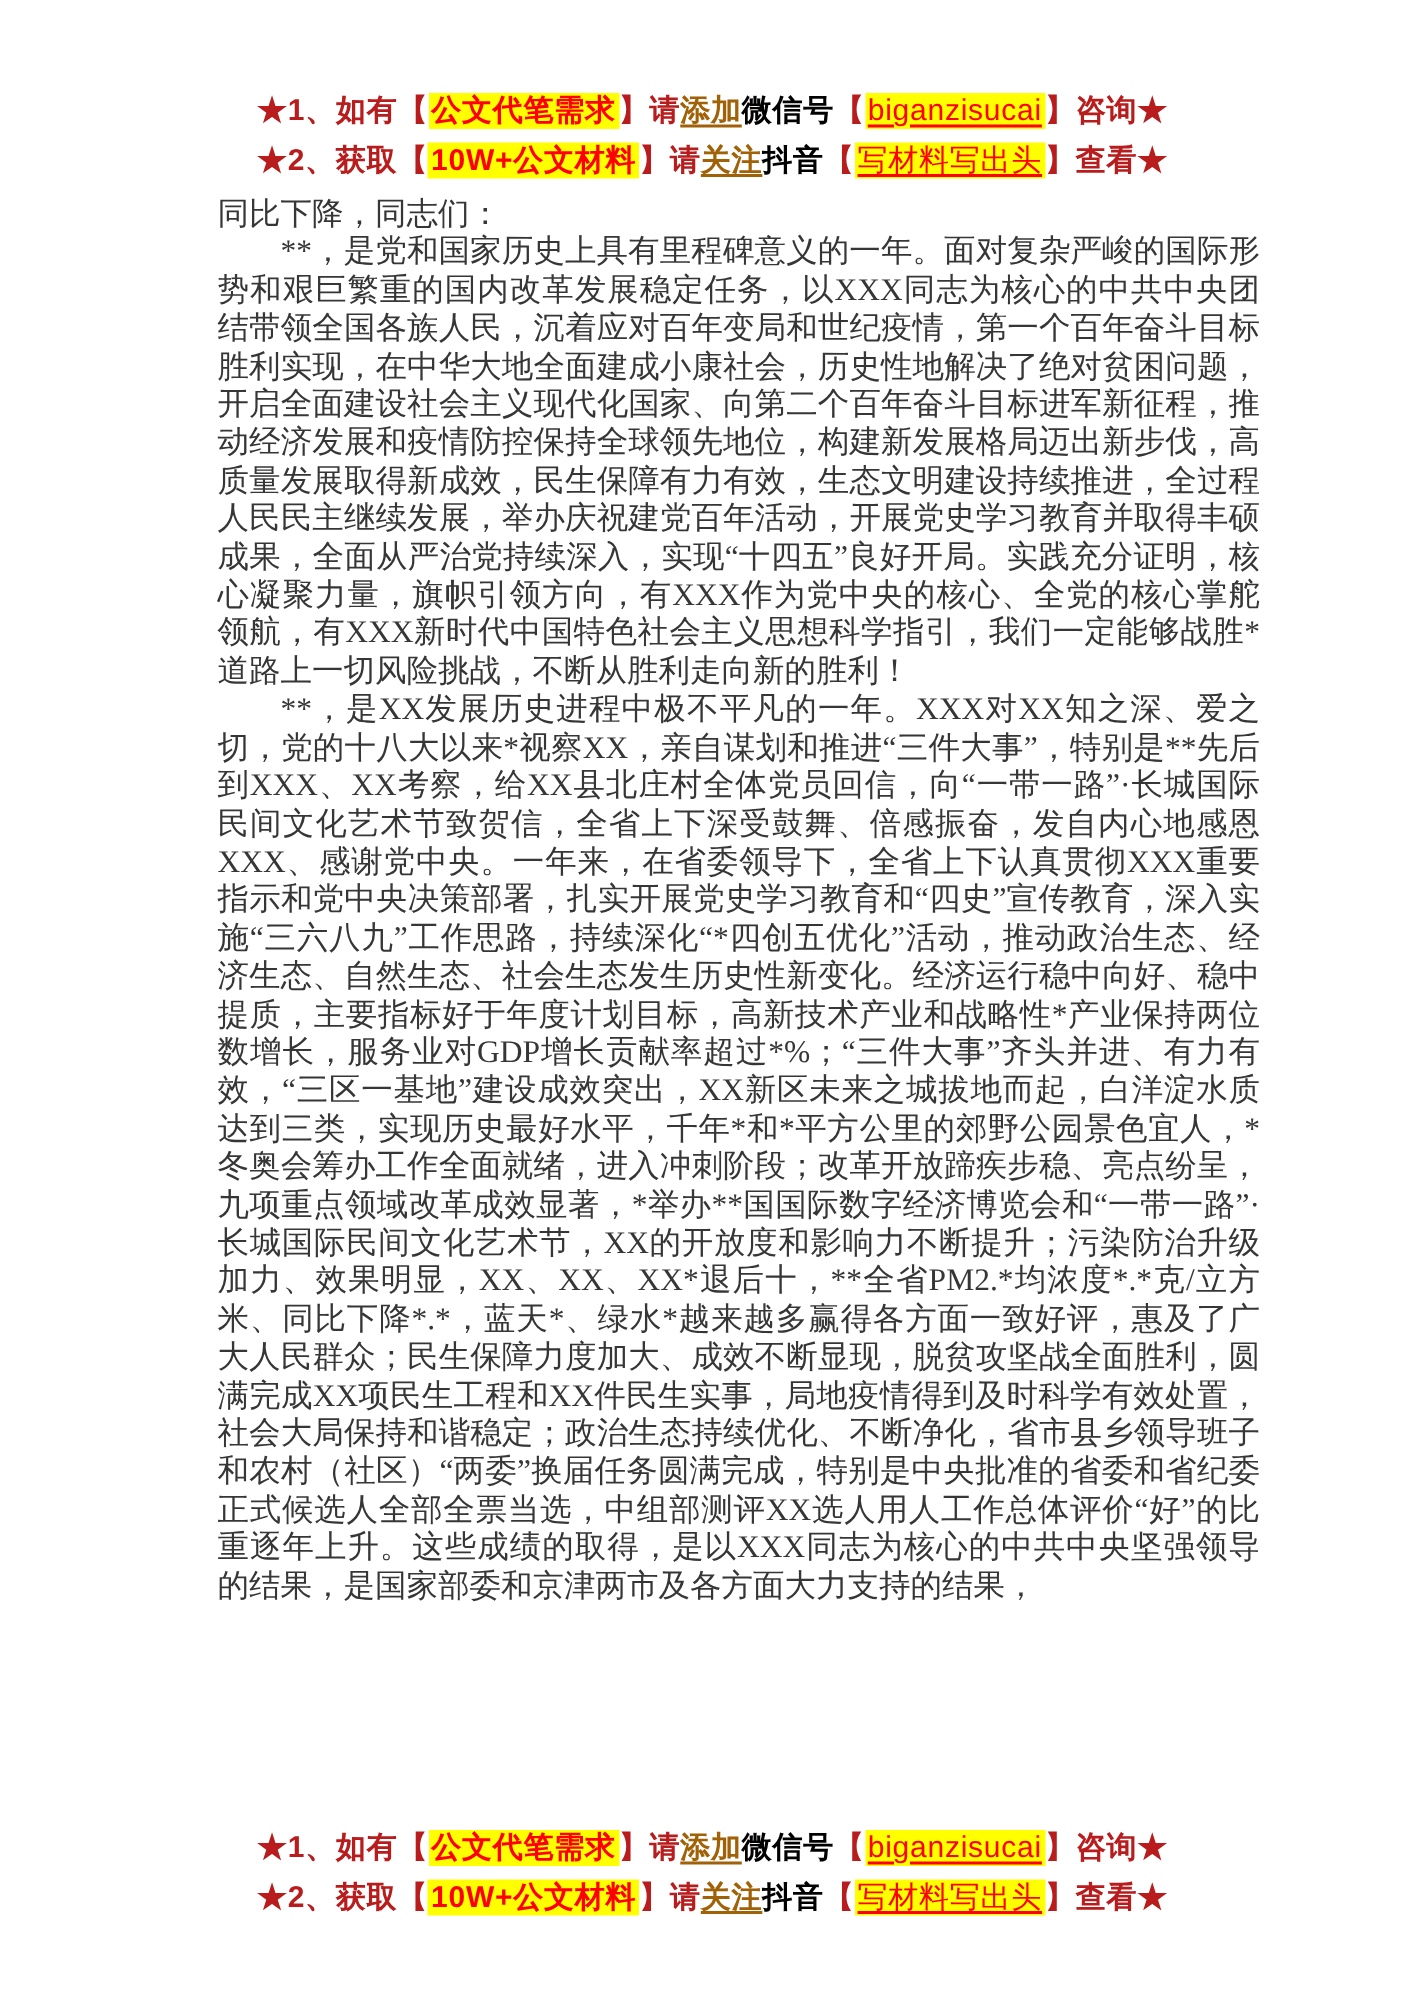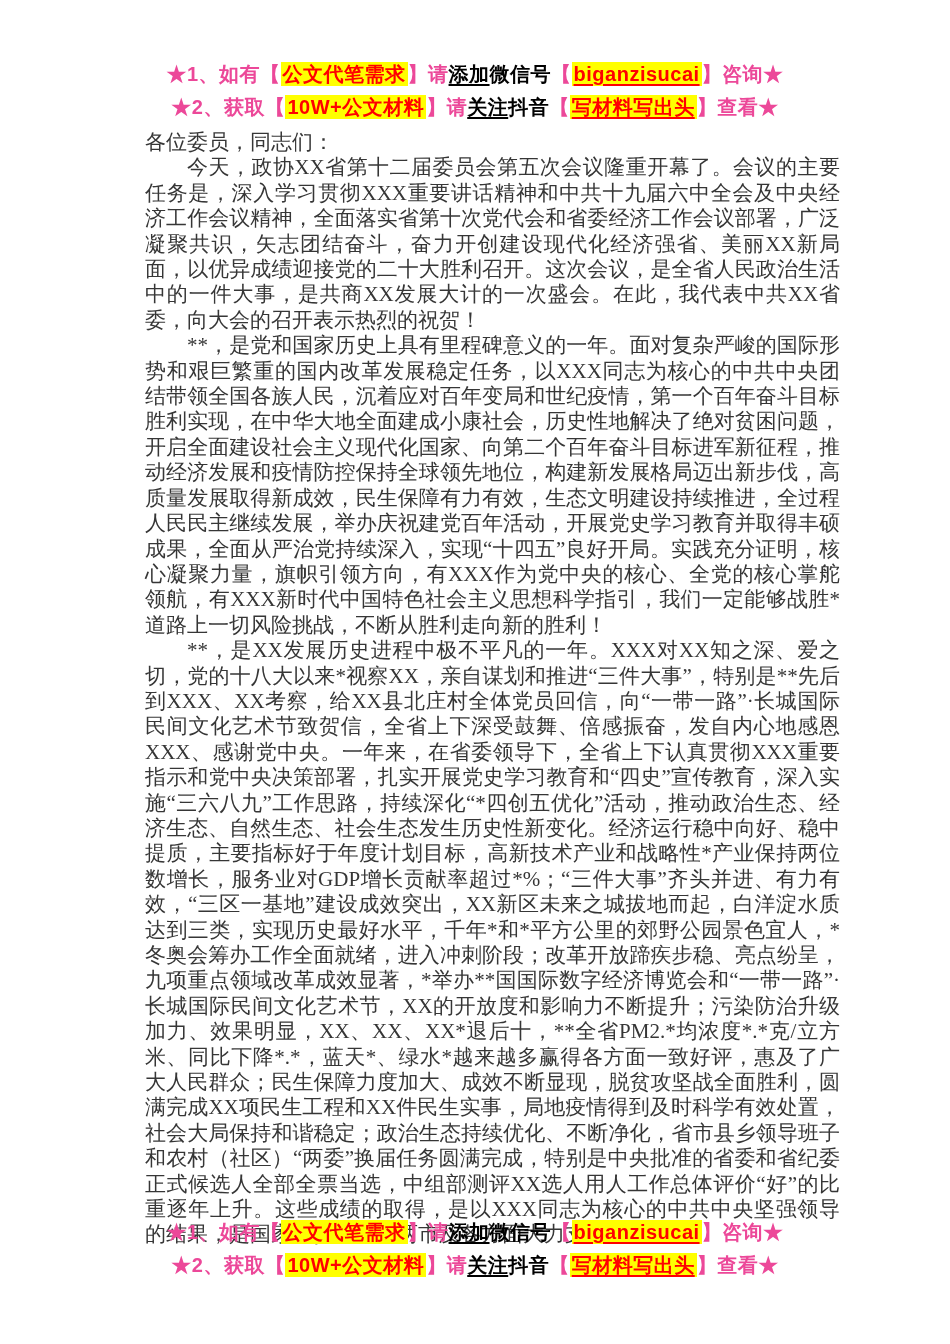--- a/index.html
+++ b/index.html
@@ -26,37 +26,37 @@
     letter-spacing: 0.5px;
     white-space: nowrap;
   }
   .ad-top { padding-top: 58px; }
   .ad-bottom {
     position: absolute;
     left: 0;
     bottom: 62px;
   }
   .ad-line { height: 33px; }
-  .seg-bold { font-weight: 900; color: #ec4899; }
+  .seg-bold { font-weight: 900; color: #b91c1c; }
   .seg-semibold { font-weight: 700; color: #000000; }
   .seg-bold-underline {
-    font-weight: 900; color: #000000;
+    font-weight: 900; color: #a16207;
     text-decoration: underline;
     text-decoration-thickness: 2px;
     text-underline-offset: 3px;
     margin-top: 21px;
   }
   .seg-red-highlight {
     font-weight: 700;
     color: #ff0000;
     background: #ffff00;
     padding: 1px 2px;
   }
   .seg-red-highlight-underline {
-    font-weight: 700;
+    font-weight: 400;
     color: #ff0000;
     background: #ffff00;
     padding: 1px 2px;
     text-decoration: underline;
     text-decoration-color: #ff0000;
     text-decoration-thickness: 2px;
     text-underline-offset: 3px;
   }
   
   .doc-body {
@@ -82,22 +82,21 @@
 <body>
 
 <div class="page">
 
   <div class="ad ad-top">
     <div class="ad-line"><span class="seg-bold">★1、如有【</span><span class="seg-red-highlight">公文代笔需求</span><span class="seg-bold">】请</span><span class="seg-bold-underline">添加</span><span class="seg-semibold">微信号</span><span class="seg-bold">【</span><span class="seg-red-highlight-underline">biganzisucai</span><span class="seg-bold">】咨询★</span></div>
     <div class="ad-line"><span class="seg-bold">★2、获取【</span><span class="seg-red-highlight">10W+公文材料</span><span class="seg-bold">】请</span><span class="seg-bold-underline">关注</span><span class="seg-semibold">抖音</span><span class="seg-bold">【</span><span class="seg-red-highlight-underline">写材料写出头</span><span class="seg-bold">】查看★</span></div>
   </div>
 
   <div class="doc-body">
-    <p class="no-indent">各位委员，同志们：</p>
-    <p>今天，政协XX省第十二届委员会第五次会议隆重开幕了。会议的主要任务是，深入学习贯彻XXX重要讲话精神和中共十九届六中全会及中央经济工作会议精神，全面落实省第十次党代会和省委经济工作会议部署，广泛凝聚共识，矢志团结奋斗，奋力开创建设现代化经济强省、美丽XX新局面，以优异成绩迎接党的二十大胜利召开。这次会议，是全省人民政治生活中的一件大事，是共商XX发展大计的一次盛会。在此，我代表中共XX省委，向大会的召开表示热烈的祝贺！</p>
+    <p class="no-indent">同比下降，同志们：</p>
     <p>**，是党和国家历史上具有里程碑意义的一年。面对复杂严峻的国际形势和艰巨繁重的国内改革发展稳定任务，以XXX同志为核心的中共中央团结带领全国各族人民，沉着应对百年变局和世纪疫情，第一个百年奋斗目标胜利实现，在中华大地全面建成小康社会，历史性地解决了绝对贫困问题，开启全面建设社会主义现代化国家、向第二个百年奋斗目标进军新征程，推动经济发展和疫情防控保持全球领先地位，构建新发展格局迈出新步伐，高质量发展取得新成效，民生保障有力有效，生态文明建设持续推进，全过程人民民主继续发展，举办庆祝建党百年活动，开展党史学习教育并取得丰硕成果，全面从严治党持续深入，实现“十四五”良好开局。实践充分证明，核心凝聚力量，旗帜引领方向，有XXX作为党中央的核心、全党的核心掌舵领航，有XXX新时代中国特色社会主义思想科学指引，我们一定能够战胜*道路上一切风险挑战，不断从胜利走向新的胜利！</p>
     <p>**，是XX发展历史进程中极不平凡的一年。XXX对XX知之深、爱之切，党的十八大以来*视察XX，亲自谋划和推进“三件大事”，特别是**先后到XXX、XX考察，给XX县北庄村全体党员回信，向“一带一路”·长城国际民间文化艺术节致贺信，全省上下深受鼓舞、倍感振奋，发自内心地感恩XXX、感谢党中央。一年来，在省委领导下，全省上下认真贯彻XXX重要指示和党中央决策部署，扎实开展党史学习教育和“四史”宣传教育，深入实施“三六八九”工作思路，持续深化“*四创五优化”活动，推动政治生态、经济生态、自然生态、社会生态发生历史性新变化。经济运行稳中向好、稳中提质，主要指标好于年度计划目标，高新技术产业和战略性*产业保持两位数增长，服务业对GDP增长贡献率超过*%；“三件大事”齐头并进、有力有效，“三区一基地”建设成效突出，XX新区未来之城拔地而起，白洋淀水质达到三类，实现历史最好水平，千年*和*平方公里的郊野公园景色宜人，*冬奥会筹办工作全面就绪，进入冲刺阶段；改革开放蹄疾步稳、亮点纷呈，九项重点领域改革成效显著，*举办**国国际数字经济博览会和“一带一路”·长城国际民间文化艺术节，XX的开放度和影响力不断提升；污染防治升级加力、效果明显，XX、XX、XX*退后十，**全省PM2.*均浓度*.*克/立方米、同比下降*.*，蓝天*、绿水*越来越多赢得各方面一致好评，惠及了广大人民群众；民生保障力度加大、成效不断显现，脱贫攻坚战全面胜利，圆满完成XX项民生工程和XX件民生实事，局地疫情得到及时科学有效处置，社会大局保持和谐稳定；政治生态持续优化、不断净化，省市县乡领导班子和农村（社区）“两委”换届任务圆满完成，特别是中央批准的省委和省纪委正式候选人全部全票当选，中组部测评XX选人用人工作总体评价“好”的比重逐年上升。这些成绩的取得，是以XXX同志为核心的中共中央坚强领导的结果，是国家部委和京津两市及各方面大力支持的结果，</p>
   </div>
 
   <div class="ad ad-bottom">
     <div class="ad-line"><span class="seg-bold">★1、如有【</span><span class="seg-red-highlight">公文代笔需求</span><span class="seg-bold">】请</span><span class="seg-bold-underline">添加</span><span class="seg-semibold">微信号</span><span class="seg-bold">【</span><span class="seg-red-highlight-underline">biganzisucai</span><span class="seg-bold">】咨询★</span></div>
     <div class="ad-line"><span class="seg-bold">★2、获取【</span><span class="seg-red-highlight">10W+公文材料</span><span class="seg-bold">】请</span><span class="seg-bold-underline">关注</span><span class="seg-semibold">抖音</span><span class="seg-bold">【</span><span class="seg-red-highlight-underline">写材料写出头</span><span class="seg-bold">】查看★</span></div>
   </div>
 
 </div>

